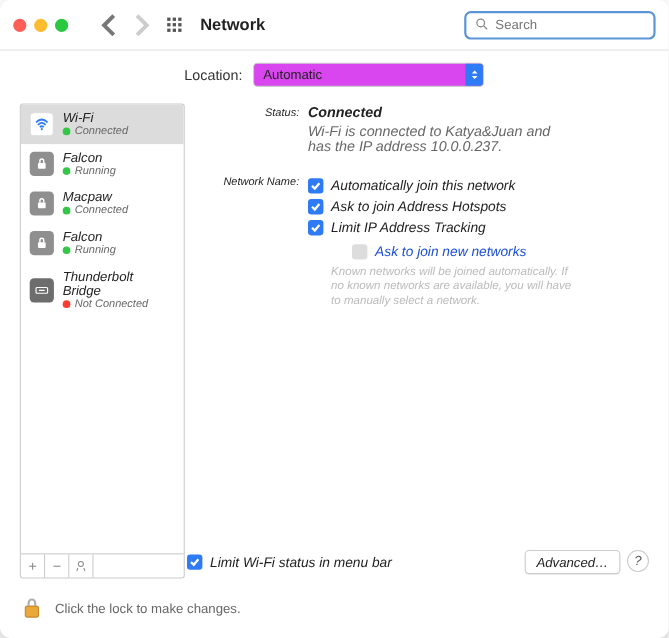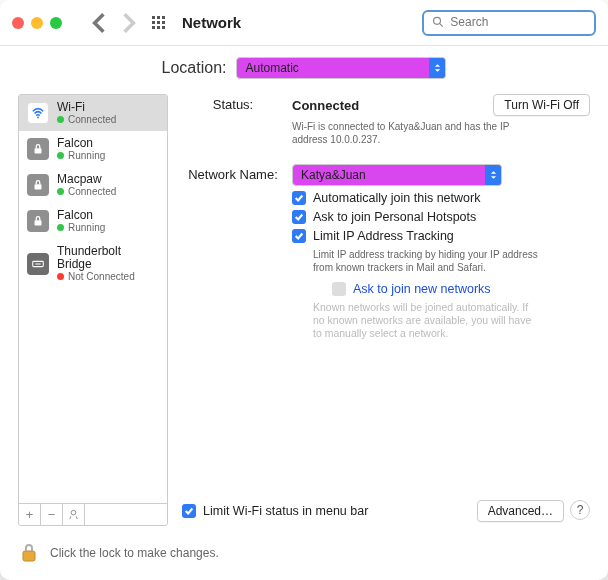--- a/index.html
+++ b/index.html
@@ -11,53 +11,53 @@
   .dot.red { background:#ff5f57; } .dot.yellow { background:#febc2e; } .dot.green { background:#28c840; }
   .navbtn { width: 22px; height: 22px; display:flex; align-items:center; justify-content:center; color:#888; font-size:14px; }
   .gridbtn svg { width:16px; height:16px; }
   .title { font-size:15px; font-weight:600; margin-left:4px; }
   .spacer { flex:1; }
   .searchwrap { display:flex; align-items:flex-start; gap:6px; border:2px solid #5b95d6; border-radius:6px; padding:3px 8px; width:174px; height:26px; }
   .searchwrap input { border:none; outline:none; width:100%; font-size:12px; background:transparent; }
   .searchwrap svg { width:14px; height:14px; color:#777; }
 
   .locrow { height:44px; display:flex; align-items:center; justify-content:center; gap:10px; }
-  .loclabel { font-size:16px; color:#333; }
+  .loclabel { font-size:13px; color:#333; }
   .select { position:relative; background:#d946ef; border:1px solid #ccc; border-radius:4px; height:22px; display:flex; align-items:center; padding:0 22px 0 8px; font-size:12px; }
   .select.wide { width:210px; }
   .select .arrows { position:absolute; right:0; top:0; bottom:0; width:16px; background:#2f7bf5; border-radius:0 3px 3px 0; display:flex; flex-direction:column; align-items:center; justify-content:center; }
   .select .arrows svg { width:7px; height:5px; fill:#fff; }
 
-  .body { flex:1; display:flex; padding: 4px 18px 10px 18px; gap:14px; }
+  .body { flex:1; display:flex; padding: 4px 18px 10px 18px; gap:2px;font-style:italic; }
   .sidebar { width:150px; display:flex; flex-direction:column; border:1px solid #ccc; border-radius:3px; background:#fff; }
   .list { flex:1; overflow:auto; }
   .item { display:flex; align-items:center; gap:8px; padding:6px 8px; border-bottom: none; }
   .item.selected { background:#dcdcdc; }
   .svcicon { width:22px; height:22px; border-radius:4px; display:flex; align-items:center; justify-content:center; }
   .svcicon.wifi { background:#fff; border:1px solid #ddd; }
   .svcicon.lock { background:#8f8f8f; }
   .svcicon.tb { background:#6d6d6d; }
   .svcicon svg { width:14px; height:14px; }
   .svcname { font-size:12px; line-height:13px; }
   .svcstatus { font-size:10px; color:#666; display:flex; align-items:center; gap:4px; }
   .stdot { width:7px; height:7px; border-radius:50%; display:inline-block; }
   .green { background:#33c748; } .red { background:#ff3b30; }
   .sbfoot { height:22px; border-top:1px solid #ccc; display:flex; align-items:center; }
   .sbfoot .btn { width:22px; height:100%; border-right:1px solid #ccc; display:flex; align-items:center; justify-content:center; color:#888; font-size:13px; }
   .sbfoot .btn svg { width:11px; height:11px; fill:#888; }
 
   .detail { flex:1; display:flex; flex-direction:column; }
   .row { display:flex; align-items:flex-start; margin-bottom:8px; }
-  .lbl { width:110px; text-align:center; padding-right:8px; font-size:13px; color:#222; padding-top:3px; }
+  .lbl { width:110px; text-align:right; padding-right:8px; font-size:10px; color:#222; padding-top:3px; }
   .val { flex:1; }
   .valtop { display:flex; align-items:center; gap:14px; }
   .bold { font-weight:600; font-size:13px; }
   .macbtn { background:#fff; border:1px solid #ccc; border-radius:4px; padding:3px 10px; font-size:12px; height:22px; display:inline-flex; align-items:center; box-shadow:0 1px 0 rgba(0,0,0,0.04);}
   .macbtn.disabled { color:#bbb; border-color:#e3e3e3; }
-  .desc { font-size:10px; color:#666; margin-top:4px; max-width:240px; line-height:13px;}
+  .desc { font-size:13px; color:#666; margin-top:4px; max-width:240px; line-height:13px;}
   .chkrow { display:flex; align-items:center; gap:7px; margin:5px 0; font-size:12.5px; }
   .chk { width:14px; height:14px; border-radius:3px; display:inline-flex; align-items:center; justify-content:center; flex-shrink:0;}
   .chk.on { background:#2f7bf5; }
   .chk.off { background:#ddd; }
   .chk svg { width:10px; height:10px; stroke:#fff; stroke-width:2.5; fill:none; }
   .muted { color:#1d4ed8;margin-left:40px; }
   .mutedblock { font-size:10.5px; color:#bbb; max-width:220px; line-height:13px; margin-top:2px; }
 
   .detailfoot { margin-top:auto; }
   .showrow { display:flex; align-items:center; gap:7px; font-size:12.5px; margin-bottom:4px;}
@@ -233,68 +233,55 @@
     </div>
 
     <div class="detail">
 
       <div class="row">
         <div class="lbl">Status:</div>
         <div class="val">
           <div class="valtop">
             <span class="bold">Connected</span>
             <span style="flex:1"></span>
-            <span class="macbtn">Turn Wi-Fi Off</span>
           </div>
           <div class="desc">Wi-Fi is connected to Katya&amp;Juan and has the IP address 10.0.0.237.</div>
         </div>
       </div>
 
       <div style="height:10px"></div>
 
       <div class="row">
         <div class="lbl">Network Name:</div>
         <div class="val">
-          <div class="select" style="width:210px">
-            <span>Katya&amp;Juan</span>
-            <span class="arrows">
-              <svg viewBox="0 0 8 5">
-                  <path d="M1 4 L4 1 L7 4"></path>
-                </svg>
-              <svg viewBox="0 0 8 5">
-                  <path d="M1 1 L4 4 L7 1"></path>
-                </svg>
-            </span>
-          </div>
 
           <div class="chkrow">
             <span class="chk on">
                 <svg viewBox="0 0 12 12">
                   <path d="M2 6 L5 9 L10 3"></path>
                 </svg>
               </span>
             <span>Automatically join this network</span>
           </div>
           <div class="chkrow">
             <span class="chk on">
                 <svg viewBox="0 0 12 12">
                   <path d="M2 6 L5 9 L10 3"></path>
                 </svg>
               </span>
-            <span>Ask to join Personal Hotspots</span>
+            <span>Ask to join Address Hotspots</span>
           </div>
           <div class="chkrow">
             <span class="chk on">
                 <svg viewBox="0 0 12 12">
                   <path d="M2 6 L5 9 L10 3"></path>
                 </svg>
               </span>
             <span>Limit IP Address Tracking</span>
           </div>
-          <div class="desc" style="margin-left:21px">Limit IP address tracking by hiding your IP address from known trackers in Mail and Safari.</div>
 
           <div class="chkrow muted" style="margin-top:8px">
             <span class="chk off"></span>
             <span>Ask to join new networks</span>
           </div>
           <div class="mutedblock" style="margin-left:21px">Known networks will be joined automatically. If no known networks are available, you will have to manually select a network.</div>
         </div>
       </div>
 
       <div class="detailfoot">

